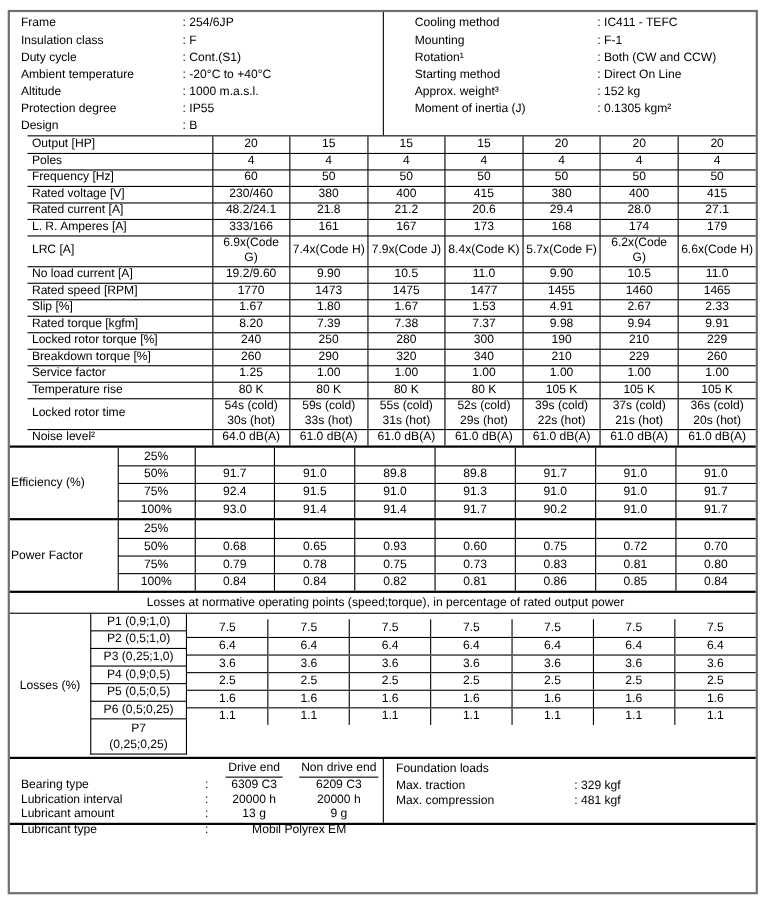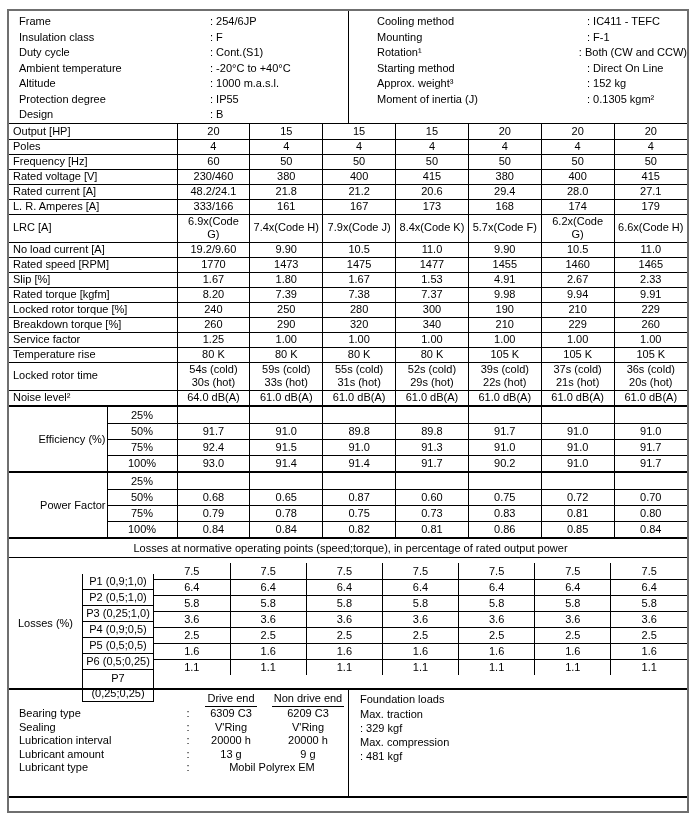--- a/index.html
+++ b/index.html
@@ -5,62 +5,62 @@
   * { box-sizing: border-box; margin: 0; padding: 0; }
   html,body { width: 694px; height: 826px; background: #ffffff; overflow: hidden;
     font-family: "Liberation Sans", "DejaVu Sans", sans-serif; font-size: 11px; color: #000; }
   .sheet { position: absolute; left: 7px; top: 9px; width: 682px; height: 804px;
     border: 2px solid #6f6f6f; background: #fff; display: flex; flex-direction: column; }
 
   
   .sec-info { height: 112px; display: flex; }
   .info-col { width: 50%; padding: 3px 0 0 10px; }
   .info-col.right { border-left: 1px solid #000; padding-left: 28px; }
-  .info-row { display: flex; line-height: 15.5px; white-space: nowrap; gap: 44px; }
+  .info-row { display: flex; line-height: 15.5px; white-space: nowrap; }
   .info-row .lab { width: 147px; }
   .info-col.right .info-row .lab { width: 166px; }
 
   
   table { border-collapse: collapse; border: hidden; width: 100%; table-layout: fixed; }
   td { border: 1px solid #000; text-align: center; vertical-align: middle;
        padding: 0 1px; white-space: pre-line; line-height: 13.5px; height: 15px; }
   td.rowlab { text-align: left; padding-left: 4px; white-space: nowrap; }
 
-  .sec-spec { border-top: 1px solid #000; }
+  .sec-spec { border-top: 1px solid #000; margin-left: 16px; }
 
   
   .sec-perf { border-top: 2px solid #000; }
   .pf-wrap { border-top: 2px solid #000; }
   .perf td { height: 16px; line-height: 14px; }
-  .perf td.plabel { text-align: right; white-space: nowrap; }
+  .perf td.plabel { text-align: left; white-space: nowrap; }
 
   
   .sec-losses { border-top: 2px solid #000; }
   .losses-title { padding: 3px 0 2px 5px; border-bottom: 1px solid #000; line-height: 13px; text-align: center; }
   .losses-body { display: flex; height: 130px; }
   .losses-name { width: 73px; display: flex; align-items: center; justify-content: center; }
-  .losses-points { width: 72px; display: flex; flex-direction: column; margin-top: 16px; }
+  .losses-points { width: 88px; display: flex; flex-direction: column; }
   .pt { border: 1px solid #000; border-top: none; margin-top: 0;
         height: 16px; line-height: 15px; text-align: center; white-space: pre-line; }
   .pt.tall { height: 32px; line-height: 15px; padding-top: 1px; }
   .losses-grid { flex: 1; margin-top: 5px; }
   .losses-grid td { border: none; border-bottom: 1px solid #000; border-left: 1px solid #000;
         height: 16px; line-height: 14px; }
   .losses-grid tr:first-child td { border-top: 6px solid #a3a3a3; }
 
   
-  .sec-bear { border-top: 2px solid #000; height: 108px; display: flex; }
+  .sec-bear { border-top: 2px solid #000; height: 60px; display: flex; }
   .bear-left { width: 340px; border-right: 1px solid #000; padding: 2px 0 0 10px; }
   .bear-table { width: 330px; }
   .bear-table td { border: none; height: 13.5px; line-height: 13.5px; padding: 0; }
   .bear-table td.blab { text-align: left; white-space: nowrap; margin-left: 12px; }
   .bear-table td.hdr { height: 15px; }
   .bear-table td.hdr span { display: inline-block; border-bottom: 1px solid #000; padding: 0 2px; }
   .found { flex: 1; padding: 2px 0 0 11px; }
-  .found .frow { display: flex; line-height: 14px; flex-direction: column; }
+  .found .frow { display: flex; line-height: 14px; }
   .found .frow .lab { width: 162px; }
   .found-title { line-height: 15px; }
 
   
   .sec-footer { border-top: 2px solid #000; flex: 1; }
 </style>
 </head>
 <body>
 
 <div class="sheet">
@@ -399,21 +399,21 @@
               <td></td>
               <td></td>
               <td></td>
               <td></td>
               <td></td>
             </tr>
           <tr>
               <td>50%</td>
               <td>0.68</td>
               <td>0.65</td>
-              <td>0.87</td>
+              <td>0.93</td>
               <td>0.60</td>
               <td>0.75</td>
               <td>0.72</td>
               <td>0.70</td>
             </tr>
           <tr>
               <td>75%</td>
               <td>0.79</td>
               <td>0.78</td>
               <td>0.75</td>
@@ -466,29 +466,20 @@
             <tr>
                 <td>6.4</td>
                 <td>6.4</td>
                 <td>6.4</td>
                 <td>6.4</td>
                 <td>6.4</td>
                 <td>6.4</td>
                 <td>6.4</td>
               </tr>
             <tr>
-                <td>5.8</td>
-                <td>5.8</td>
-                <td>5.8</td>
-                <td>5.8</td>
-                <td>5.8</td>
-                <td>5.8</td>
-                <td>5.8</td>
-              </tr>
-            <tr>
                 <td>3.6</td>
                 <td>3.6</td>
                 <td>3.6</td>
                 <td>3.6</td>
                 <td>3.6</td>
                 <td>3.6</td>
                 <td>3.6</td>
               </tr>
             <tr>
                 <td>2.5</td>
@@ -539,26 +530,20 @@
             <td class="hdr"><span>Drive end</span></td>
             <td class="hdr"><span>Non drive end</span></td>
           </tr>
           <tr>
             <td class="blab">Bearing type</td>
             <td>:</td>
             <td>6309 C3</td>
             <td>6209 C3</td>
           </tr>
           <tr>
-            <td class="blab">Sealing</td>
-            <td>:</td>
-            <td>V'Ring</td>
-            <td>V'Ring</td>
-          </tr>
-          <tr>
             <td class="blab">Lubrication interval</td>
             <td>:</td>
             <td>20000 h</td>
             <td>20000 h</td>
           </tr>
           <tr>
             <td class="blab">Lubricant amount</td>
             <td>:</td>
             <td>13 g</td>
             <td>9 g</td>

